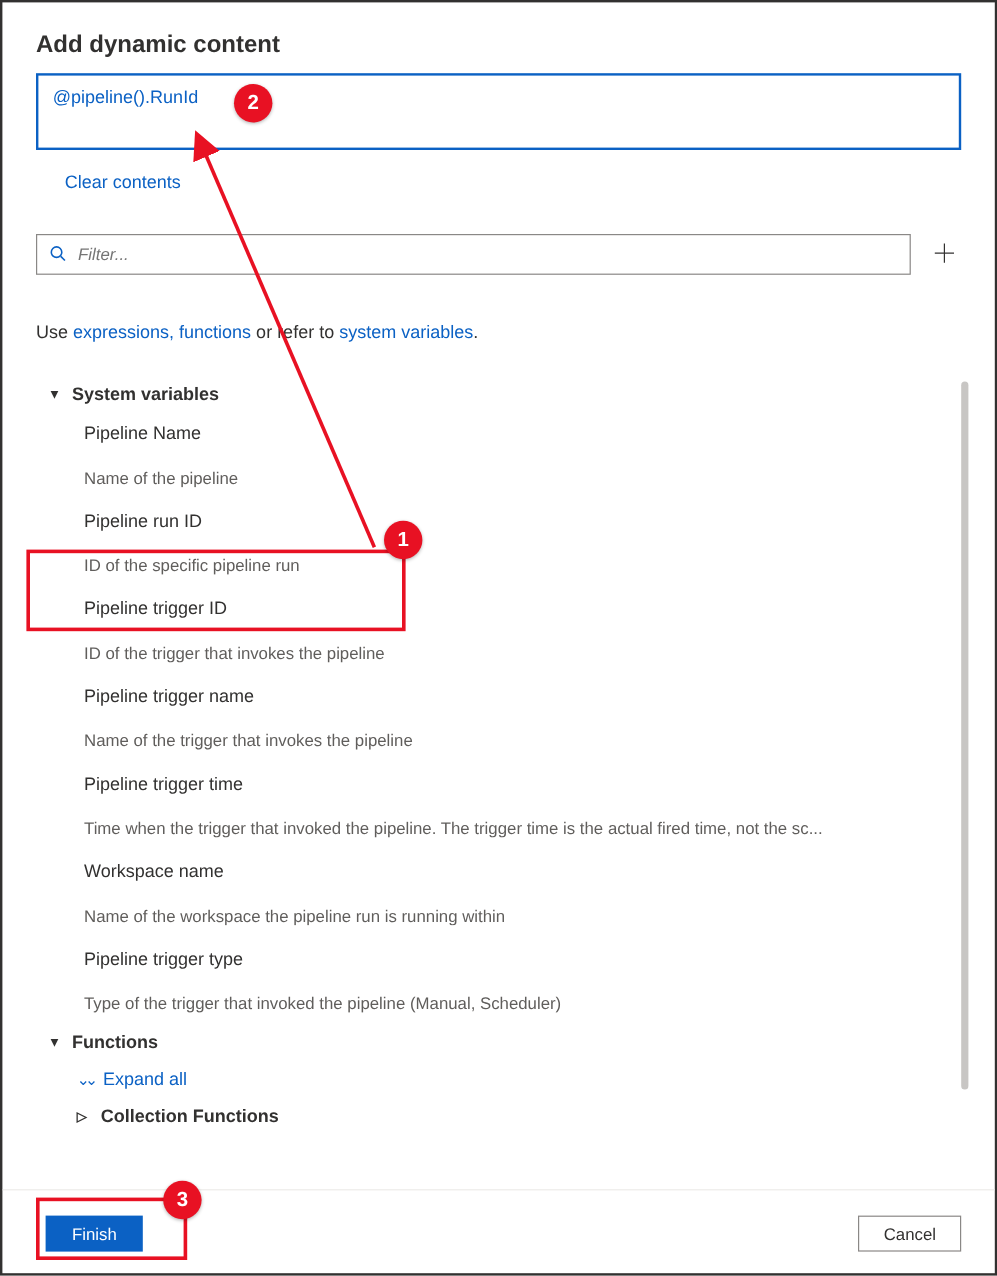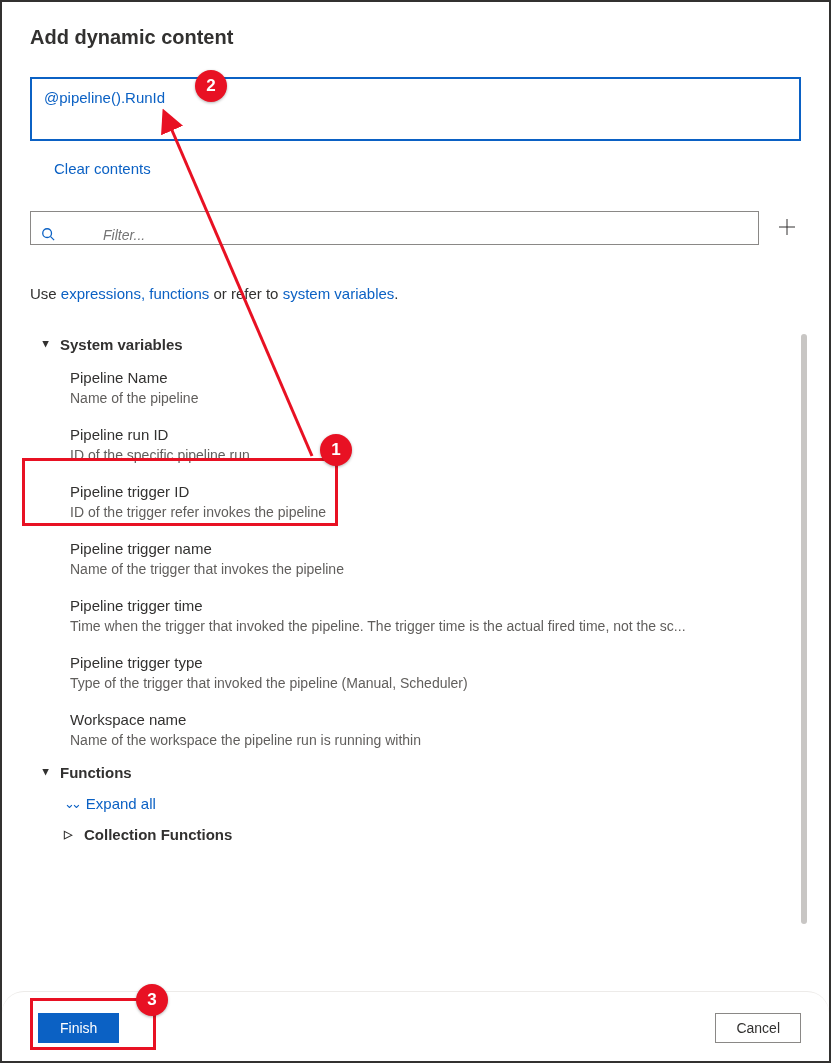--- a/index.html
+++ b/index.html
@@ -13,21 +13,21 @@
     height: 1063px;
     position: relative;
     border: 2px solid #323130;
   }
   .panel {
     padding: 16px 28px 0 28px;
   }
   h1.title {
     font-size: 20px;
     font-weight: 600;
-    margin: 8px 0 28px 0;
+    margin: 8px 0 12px 0;
   }
   .expr-box {
     width: 100%;
     height: 64px;
     border: 2px solid #0b61c4;
     padding: 10px 12px;
     font-family: "Segoe UI", sans-serif;
     font-size: 15px;
     color: #0b61c4;
     resize: none;
@@ -46,23 +46,22 @@
     align-items: center;
     margin-top: 34px;
     gap: 14px;
   }
   .filter-wrap {
     flex: 1;
     position: relative;
     border: 1px solid #8a8886;
     height: 34px;
     display: flex;
-    align-items: flex-end;
+    align-items: center;
     padding: 0 10px;
-    gap: 38px;
   }
   .filter-wrap .search-icon {
     color: #0b61c4;
     margin-right: 8px;
     font-size: 14px;
   }
   .filter-input {
     flex: 1;
     border: none;
     outline: none;
@@ -113,21 +112,21 @@
   .item {
     padding: 10px 0 10px 40px;
   }
   .item-title {
     font-size: 15px;
     color: #323130;
   }
   .item-desc {
     font-size: 14px;
     color: #605e5c;
-    margin-top: 4px;
+    margin-top: 20px;
     white-space: nowrap;
     overflow: hidden;
     text-overflow: ellipsis;
     max-width: 720px;
   }
   .expand-all {
     display: flex;
     align-items: center;
     gap: 8px;
     padding: 8px 0 8px 34px;
@@ -152,21 +151,20 @@
     position: absolute;
     bottom: 0;
     left: 0;
     right: 0;
     height: 70px;
     border-top: 1px solid #edebe9;
     display: flex;
     align-items: center;
     justify-content: space-between;
     padding: 2px 28px 0 36px;
-    border-radius: 22px;
   }
   .btn-primary {
     background: #0b61c4;
     color: #fff;
     border: none;
     padding: 7px 22px;
     font-size: 14px;
     cursor: pointer;
   }
   .btn-secondary {
@@ -248,37 +246,37 @@
     <div class="item">
       <div class="item-title">Pipeline Name</div>
       <div class="item-desc">Name of the pipeline</div>
     </div>
     <div class="item">
       <div class="item-title">Pipeline run ID</div>
       <div class="item-desc">ID of the specific pipeline run</div>
     </div>
     <div class="item">
       <div class="item-title">Pipeline trigger ID</div>
-      <div class="item-desc">ID of the trigger refer invokes the pipeline</div>
+      <div class="item-desc">ID of the trigger that invokes the pipeline</div>
     </div>
     <div class="item">
       <div class="item-title">Pipeline trigger name</div>
       <div class="item-desc">Name of the trigger that invokes the pipeline</div>
     </div>
     <div class="item">
       <div class="item-title">Pipeline trigger time</div>
       <div class="item-desc">Time when the trigger that invoked the pipeline. The trigger time is the actual fired time, not the sc...</div>
     </div>
     <div class="item">
+      <div class="item-title">Workspace name</div>
+      <div class="item-desc">Name of the workspace the pipeline run is running within</div>
+    </div>
+    <div class="item">
       <div class="item-title">Pipeline trigger type</div>
       <div class="item-desc">Type of the trigger that invoked the pipeline (Manual, Scheduler)</div>
-    </div>
-    <div class="item">
-      <div class="item-title">Workspace name</div>
-      <div class="item-desc">Name of the workspace the pipeline run is running within</div>
     </div>
 
     <div class="section-header">
       <span class="tri down"></span>
       <span>Functions</span>
     </div>
 
     <div class="expand-all">
       <span class="chev">⌄⌄</span>
       <span>Expand all</span>

